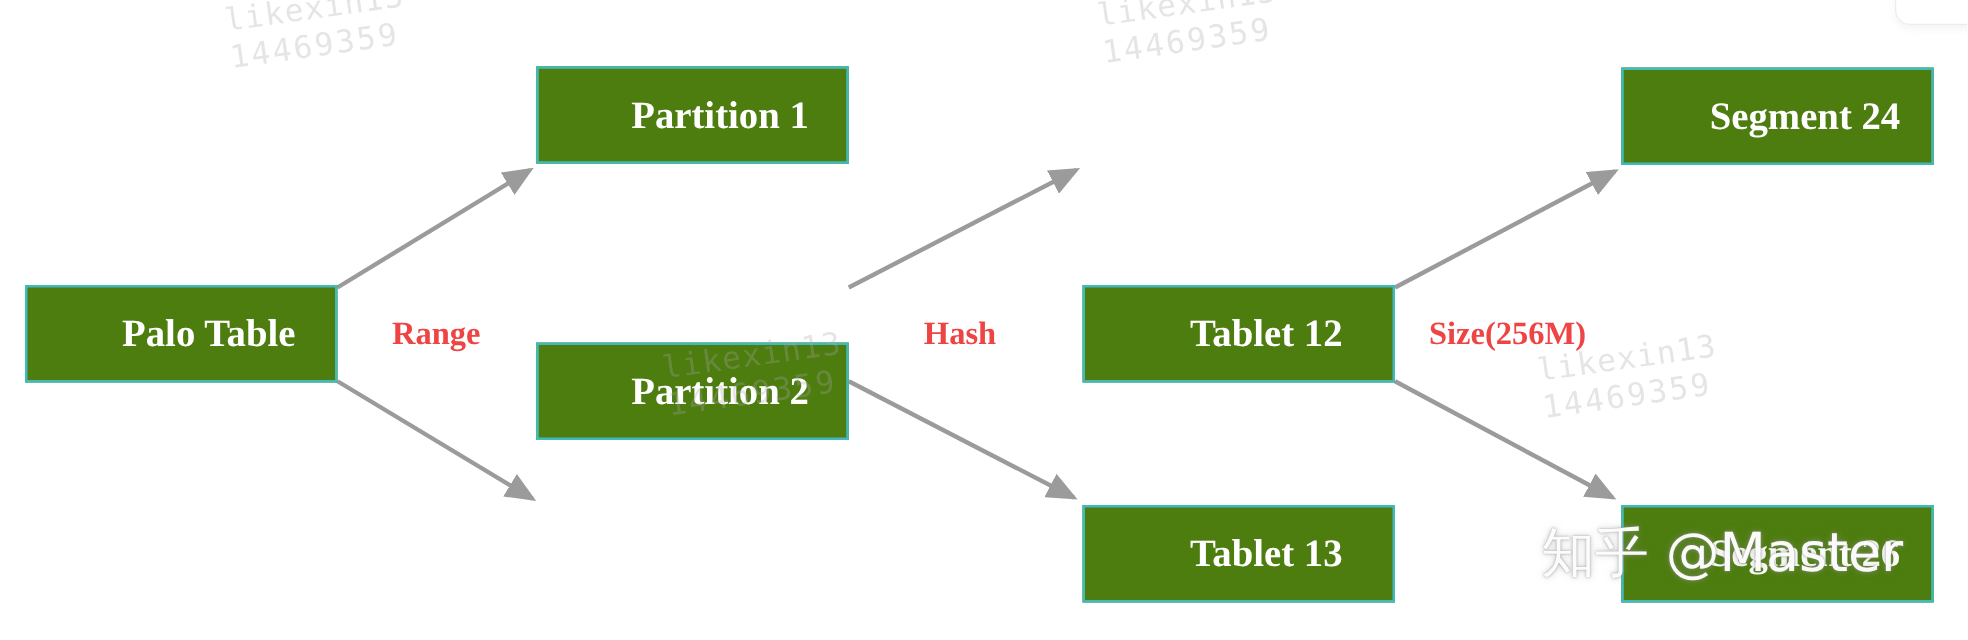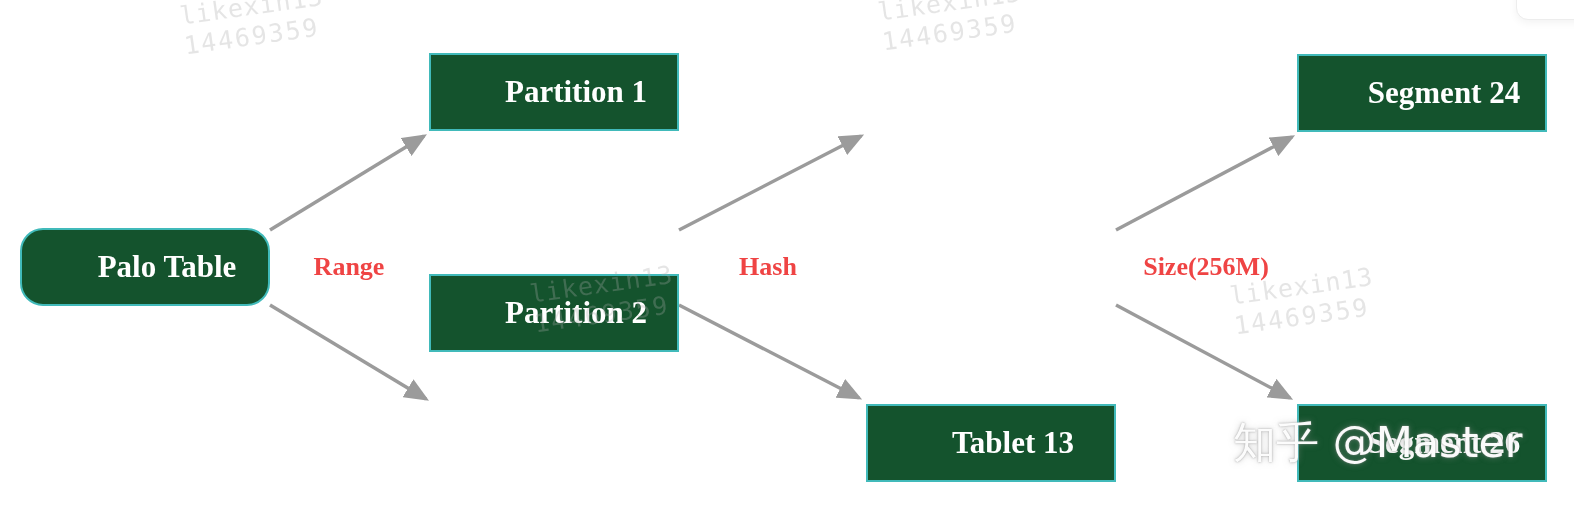--- a/index.html
+++ b/index.html
@@ -3,21 +3,21 @@
 <meta charset="utf-8">
 <style>
   html,body{margin:0;padding:0;background:#ffffff;}
   .stage{
     position:relative;width:1574px;height:512px;background:#ffffff;
     overflow:hidden;font-family:"Liberation Serif","DejaVu Serif",serif;
   }
   .arrows{position:absolute;left:0;top:0;width:1574px;height:512px;z-index:1;}
   .node{
     position:absolute;width:250px;height:78px;box-sizing:border-box;
-    background:#14532d;border:2px solid #41baba;
+    background:#4d7c0f;border:2px solid #41baba;
     display:flex;align-items:center;justify-content:center;
     color:#ffffff;font-weight:bold;font-size:31px;z-index:2;padding-left:44px;
   }
   .edge-label{
     position:absolute;z-index:2;text-align:center;
     color:#ef4444;font-weight:bold;font-size:26px;
   }
   .wm{
     position:absolute;z-index:5;transform:rotate(-8deg);transform-origin:left top;
     font-family:"DejaVu Sans Mono",monospace;font-size:25px;line-height:30px;
@@ -31,21 +31,21 @@
     color:rgba(255,255,255,0.96);
     text-shadow:0 0 2px rgba(140,140,140,0.85),0 0 6px rgba(160,160,160,0.5);
     pointer-events:none;
   }
   .corner-card{
     position:absolute;left:1516px;top:-14px;width:80px;height:32px;z-index:4;
     background:#ffffff;border:1px solid #ededed;border-radius:12px;
     box-shadow:0 3px 8px rgba(0,0,0,0.05);
   }
   
-  .n-root{left:20px;top:228px;border-radius:23px;}
+  .n-root{left:20px;top:228px;}
   .n-p1{left:429px;top:53px;}  .n-p2{left:429px;top:232px;margin-top:42px;}  .n-p3{left:431px;top:404px;}
   .n-t11{left:866px;top:53px;} .n-t12{left:866px;top:228px;} .n-t13{left:866px;top:404px;}
   .n-s24{left:1297px;top:54px;}.n-s25{left:1297px;top:228px;}.n-s26{left:1297px;top:404px;}
   .el-range{left:299px;top:252px;width:100px;}
   .el-hash{left:718px;top:252px;width:100px;}
   .el-size{left:1132px;top:252px;width:148px;}
   .wm1{left:178px;top:2px;}
   .wm2{left:876px;top:-2px;}
   .wm3{left:528px;top:280px;}
   .wm4{left:1228px;top:282px;}
@@ -73,20 +73,23 @@
     <span>Palo Table</span>
   </div>
 
   <div class="node n-p1">
     <span>Partition 1</span>
   </div>
   <div class="node n-p2">
     <span>Partition 2</span>
   </div>
 
+  <div class="node n-t12">
+    <span>Tablet 12</span>
+  </div>
   <div class="node n-t13">
     <span>Tablet 13</span>
   </div>
 
   <div class="node n-s24">
     <span>Segment 24</span>
   </div>
   <div class="node n-s26">
     <span>Segment 26</span>
   </div>

